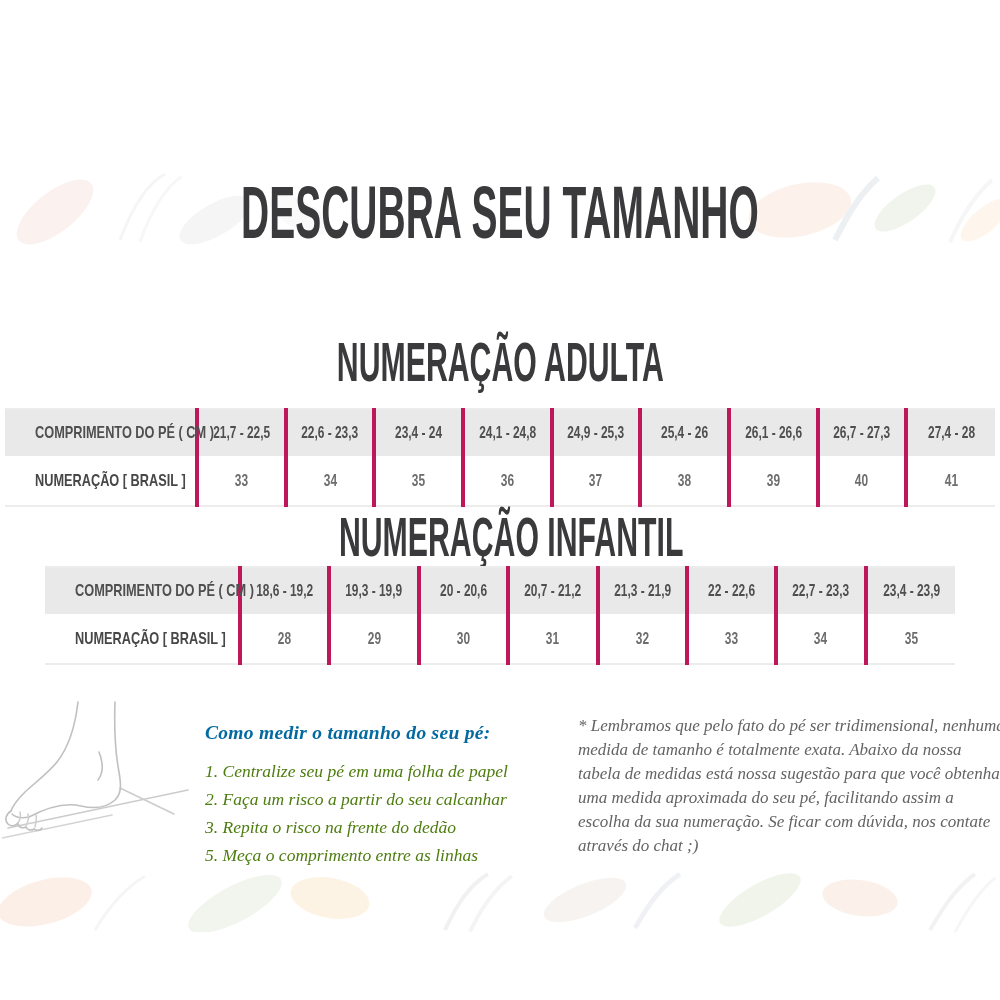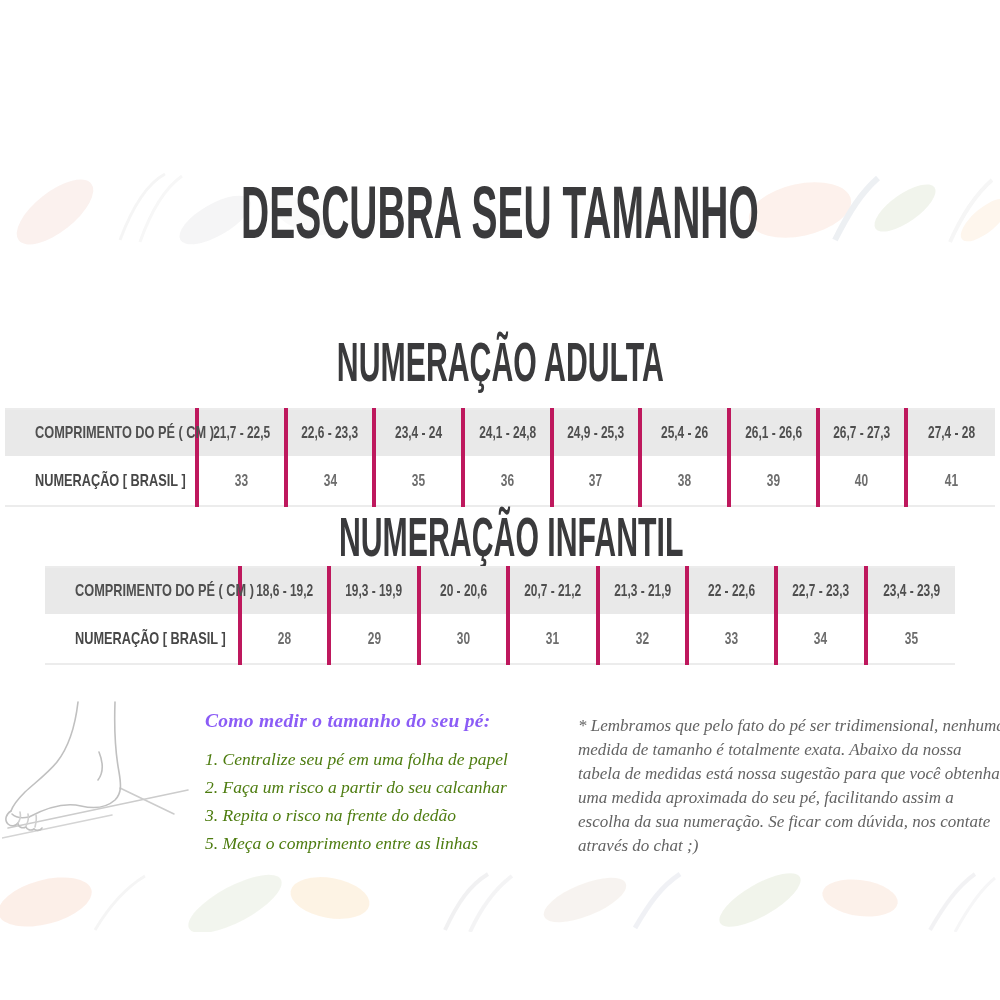--- a/index.html
+++ b/index.html
@@ -33,21 +33,21 @@
   tr.row-body td{height:49px;color:#6d6d6d;font-size:17px;background:#ffffff;}
   td .cx{display:inline-block;transform:scale(0.7,1);transform-origin:center;}
   td.lbl{font-size:15px;color:#3d3d3d;}
   td.lbl .cx{transform:scale(0.75,1);transform-origin:left center;}
   tr.row-body td.lbl{color:#474747;}
 
   
   .foot-art{position:absolute;left:2px;top:700px;}
   .guide{position:absolute;left:205px;top:710px;font-family:"Liberation Serif","DejaVu Serif",serif;
          font-style:italic;}
-  .guide-heading{font-size:19.5px;font-weight:bold;color:#8b5cf6;margin:0 0 13px 0;letter-spacing:0.3px;}
+  .guide-heading{font-size:19.5px;font-weight:bold;color:#0369a1;margin:12px 0 13px 0;letter-spacing:0.3px;}
   .guide-step{font-size:17.5px;color:#4d7c0f;line-height:28px;}
   .note{position:absolute;left:578px;top:714px;width:428px;font-family:"Liberation Serif","DejaVu Serif",serif;
         font-style:italic;font-size:17px;line-height:24px;color:#636363;}
 </style>
 </head>
 <body>
 
 <div class="canvas">
 
   <div class="band band-top">

